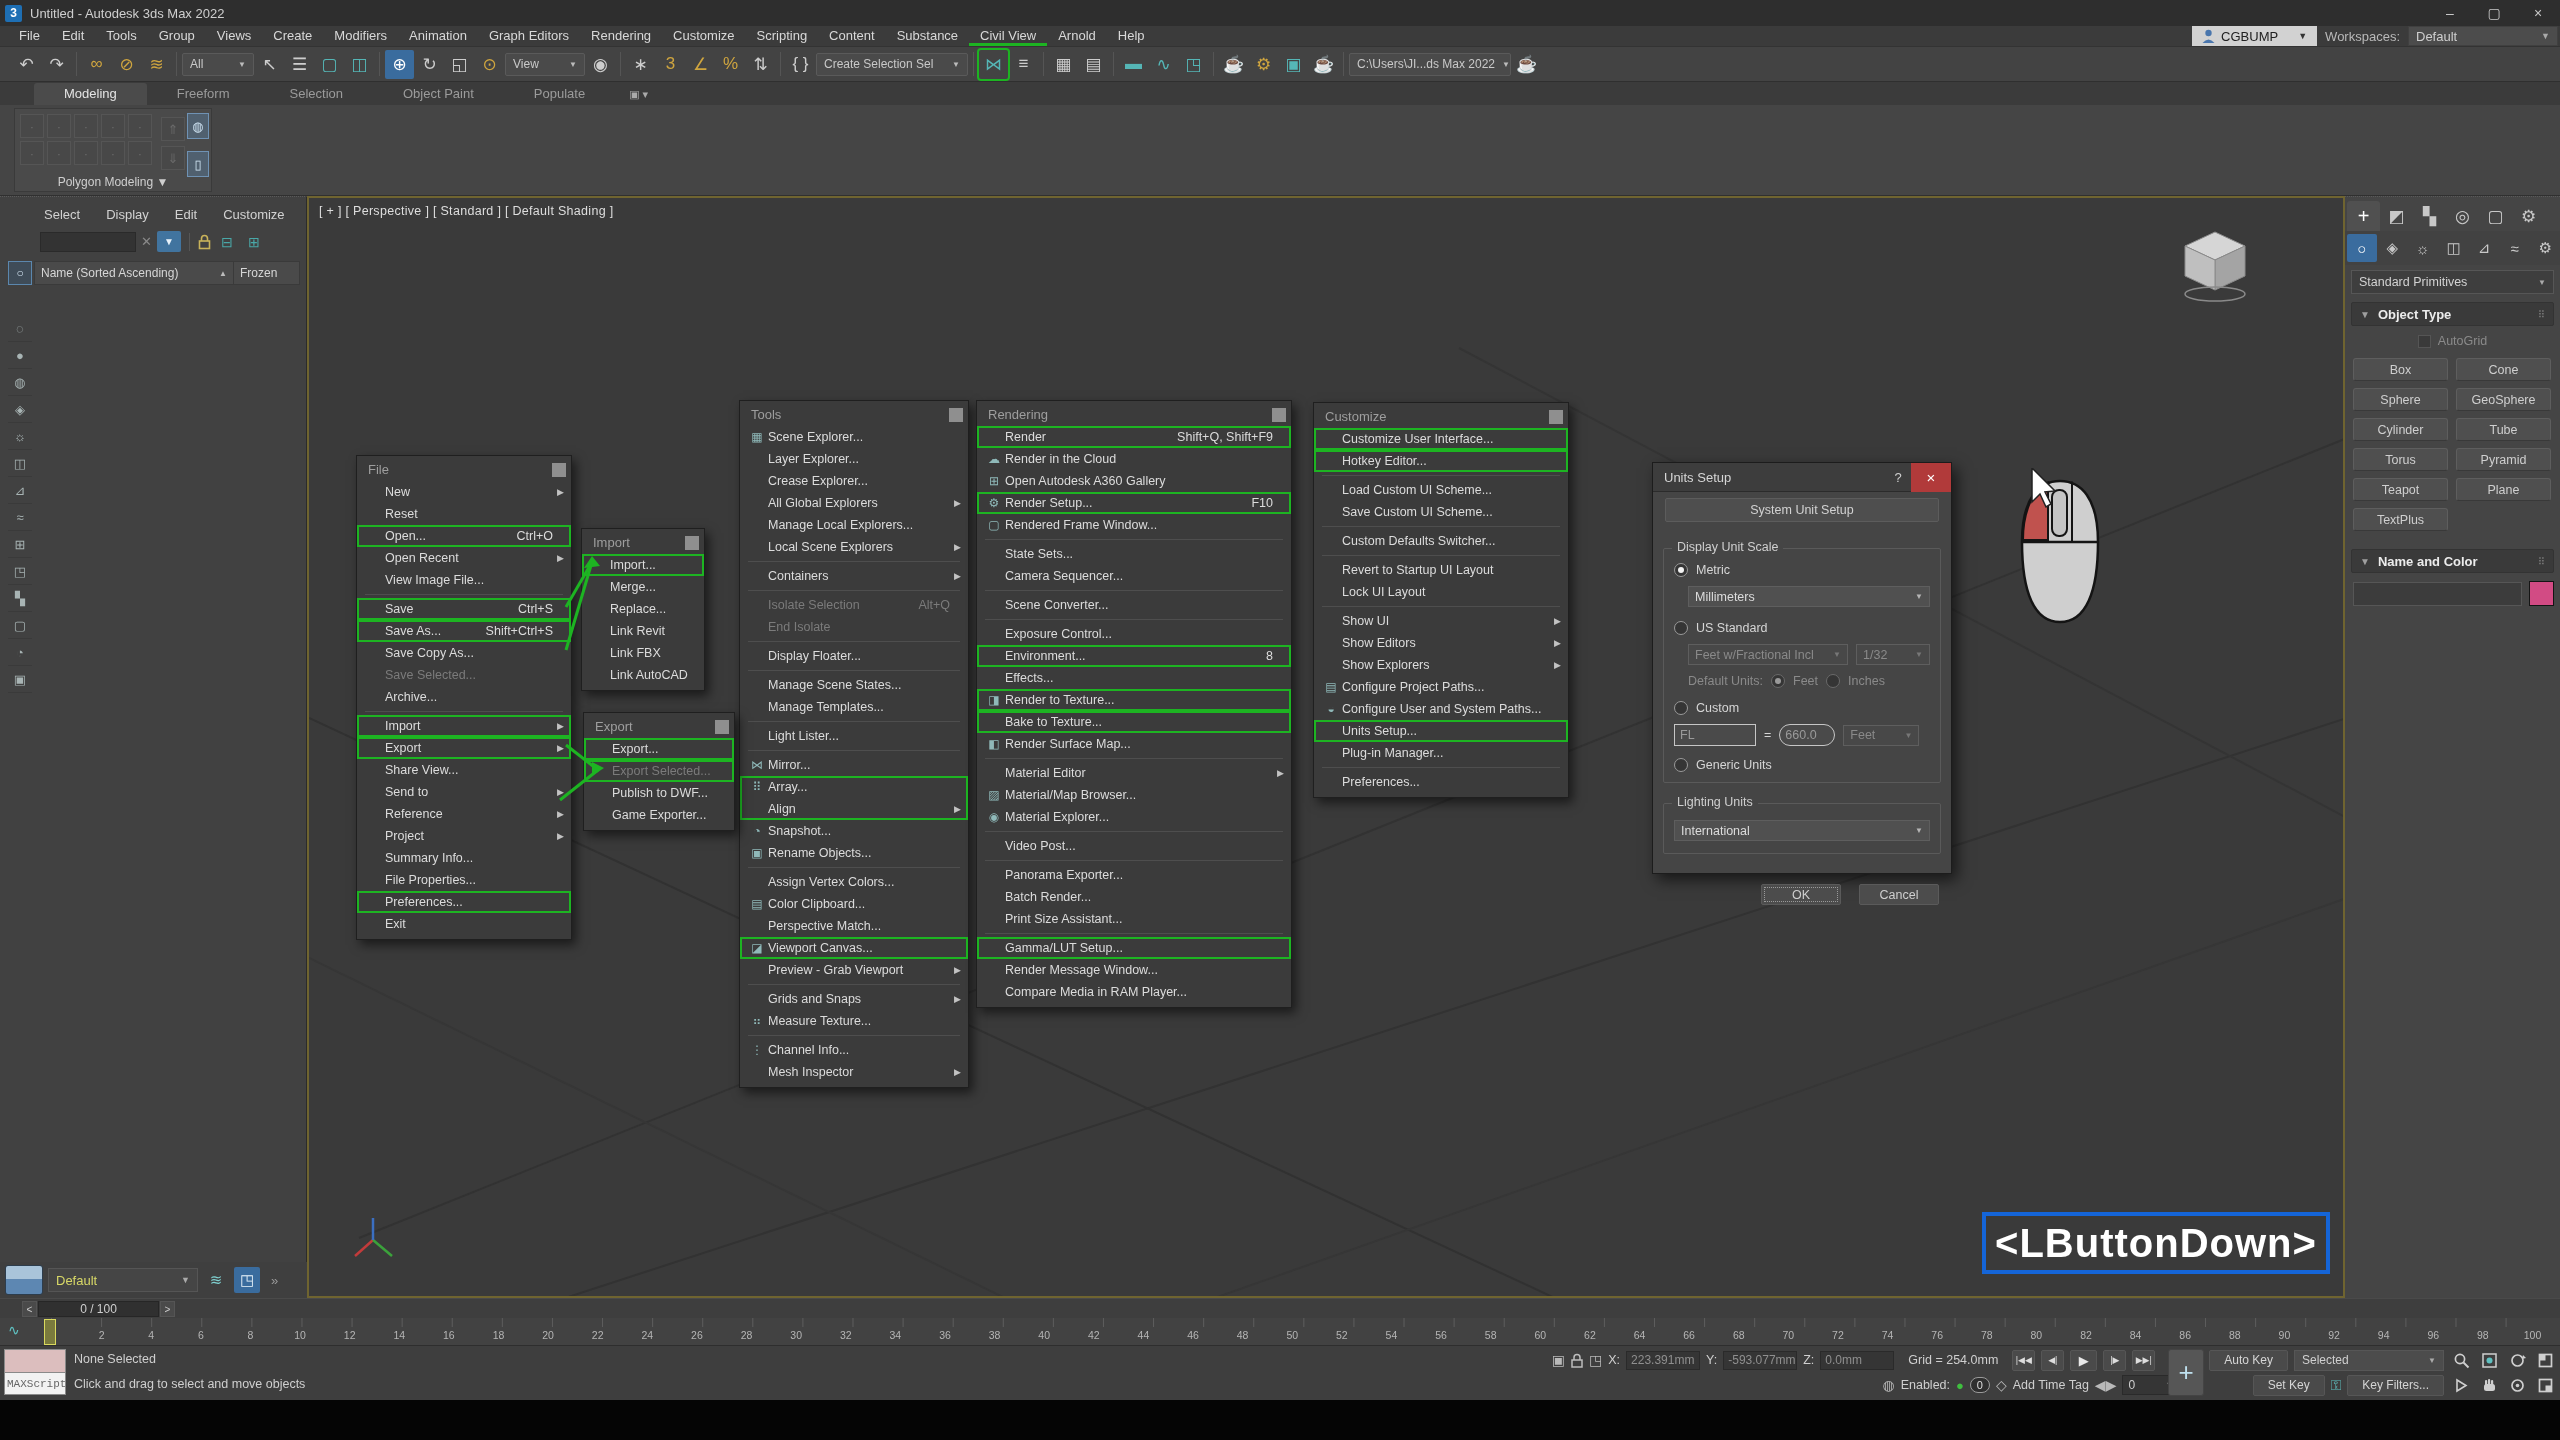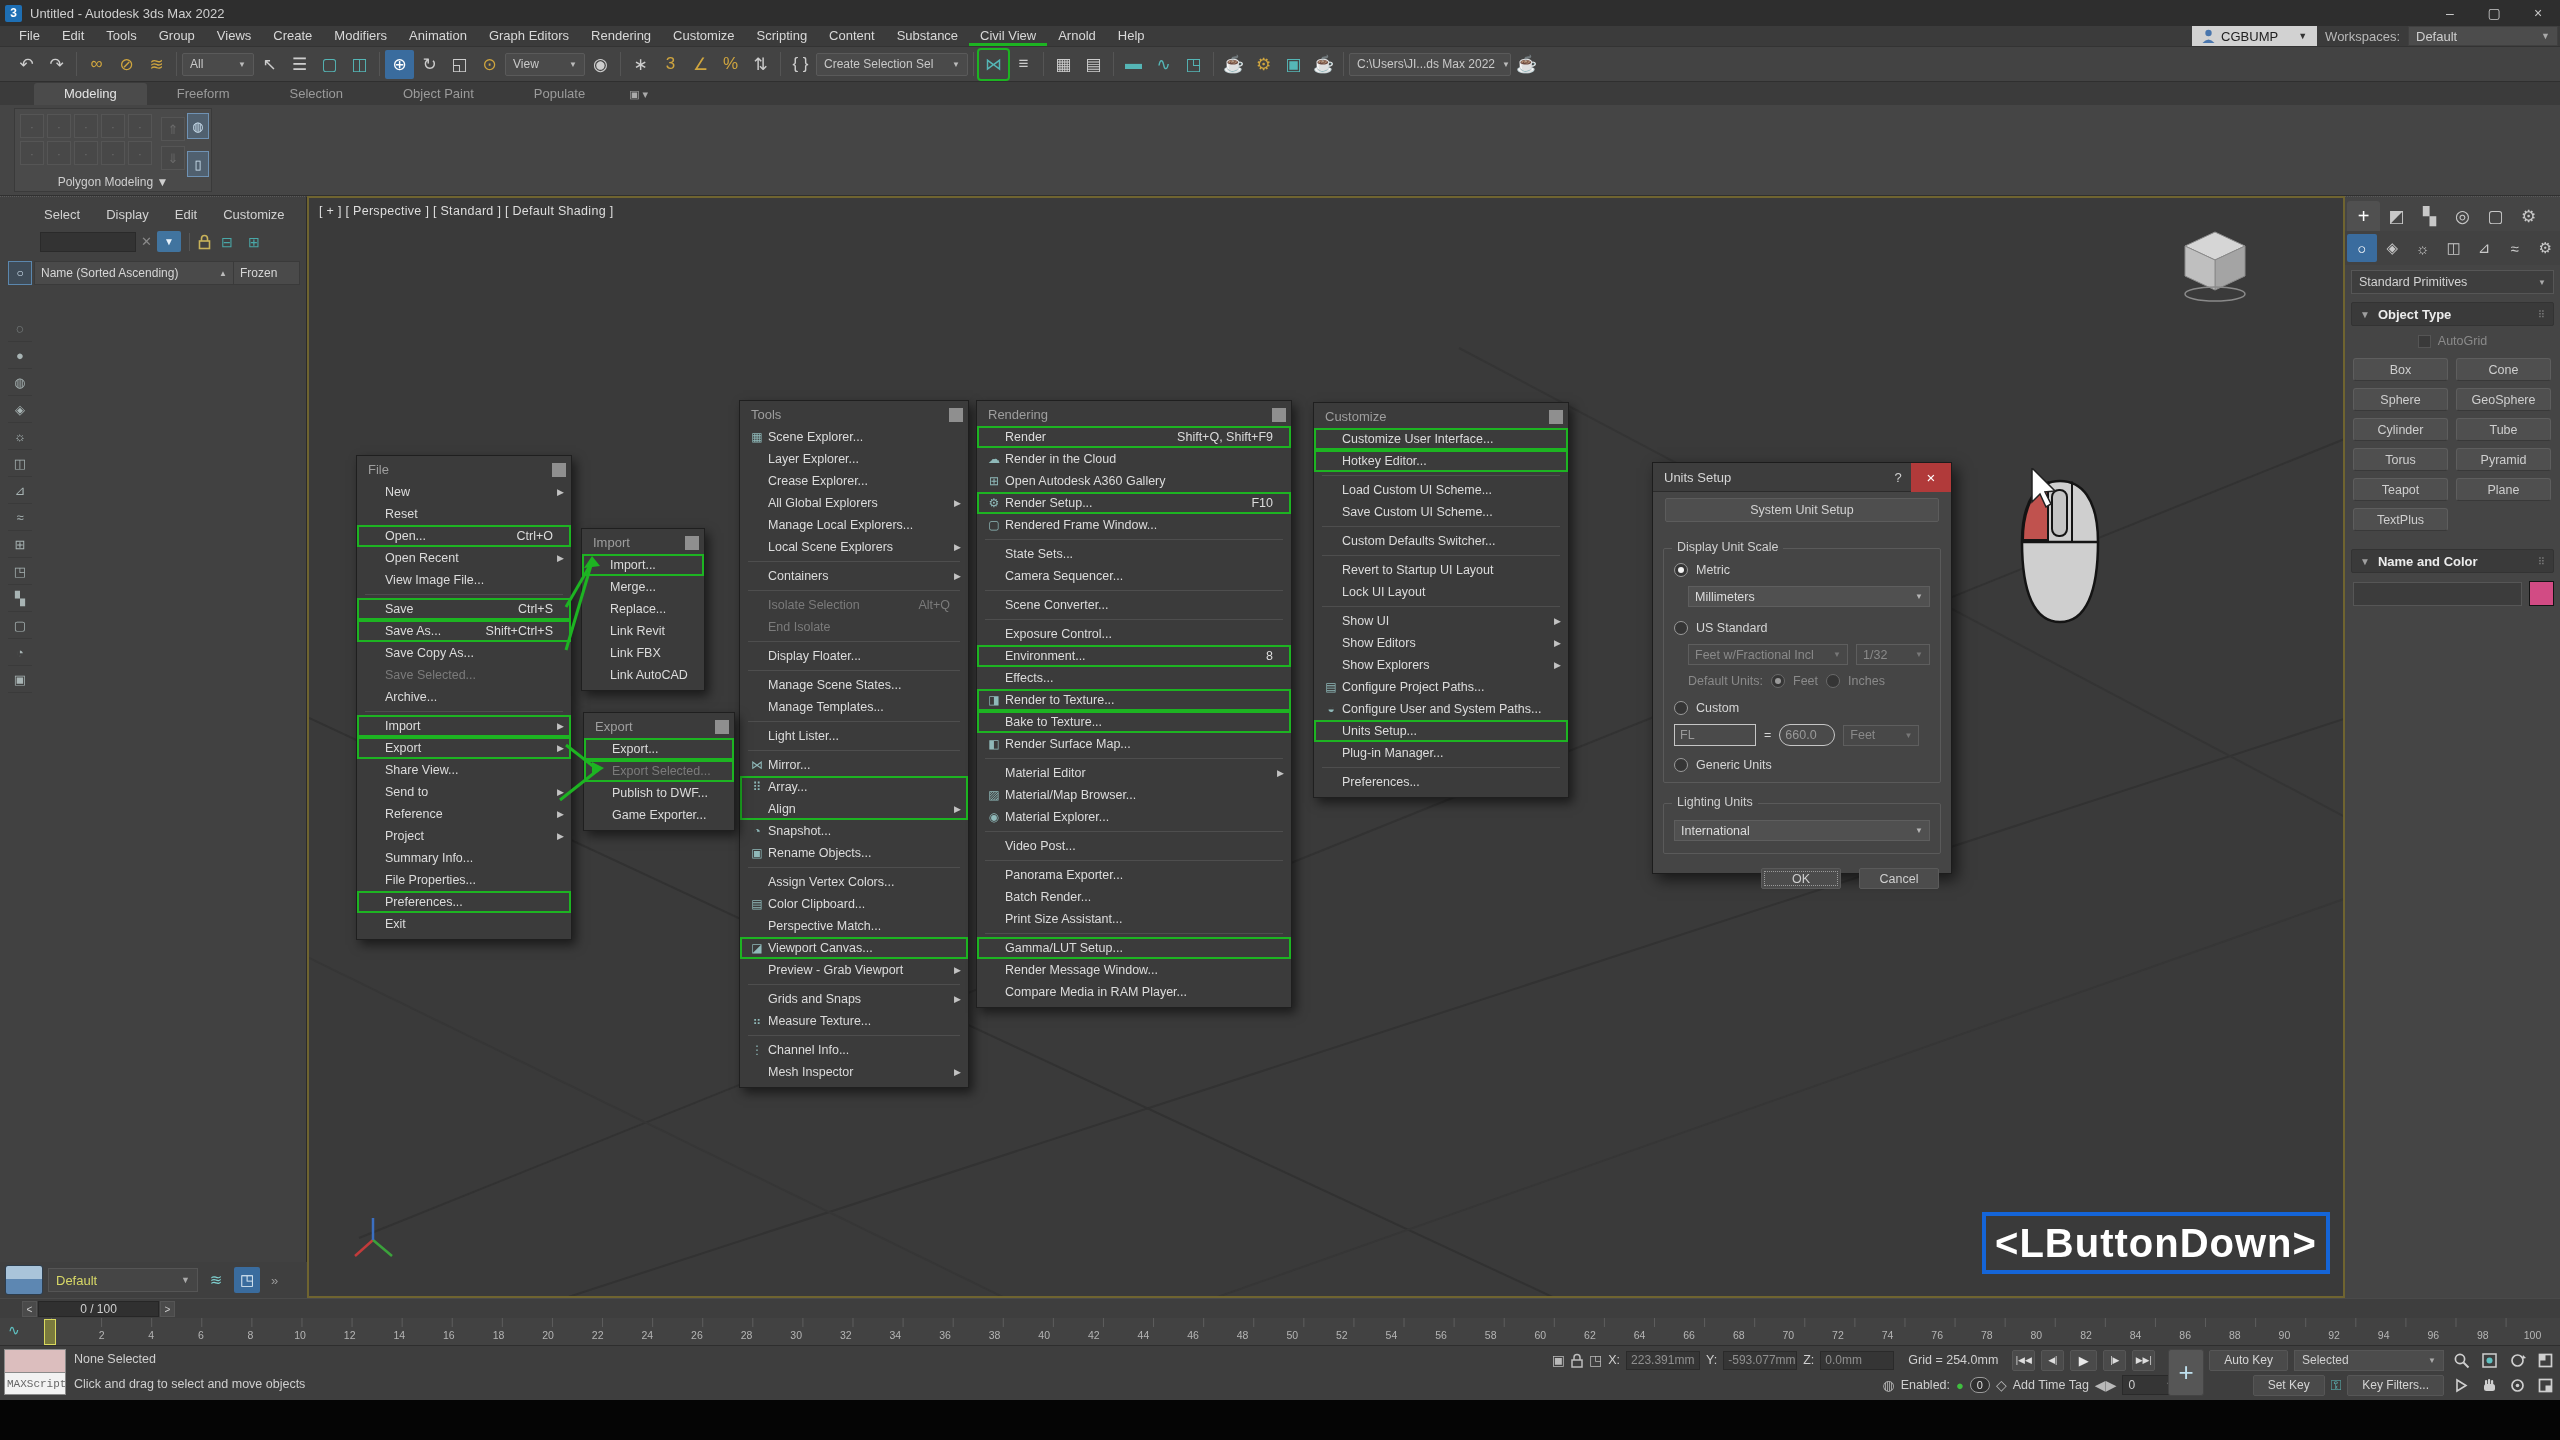--- a/index.html
+++ b/index.html
@@ -176,21 +176,21 @@
 .radio.dis.sel::after { background:#9a9a9a; }
 .ud-row { display:flex; align-items:center; gap:8px; margin-top:9px; }
 .ud-dd { height:21px; background:#505050; border:1px solid #5e5e5e; display:flex; align-items:center; justify-content:space-between; padding:0 6px; color:#dcdcdc; }
 .ud-dd .caret, #cp-dd .caret { font-size:8px; }
 .ud-dd .caret { color:#b5b5b5; }
 .ud-dd.dis { color:#8a8a8a; background:#484848; }
 .ud-dd.dis .caret { color:#777; }
 .ud-dim { color:#8a8a8a; }
 .ud-input { height:22px; background:#4a4a4a; border:1px solid #c6c6c6; color:#9a9a9a; display:flex; align-items:center; padding:0 5px; }
 #ud-buttons { display:flex; justify-content:flex-end; gap:18px; margin:14px 12px 0 0; }
-.ud-btn { width:80px; height:21px; background:#4c4c4c; border:1px solid #5a5a5a; border-radius:2px; color:#cfcfcf; display:flex; align-items:center; justify-content:center; }
+.ud-btn { width:80px; height:21px; background:#4c4c4c; border:1px solid #5a5a5a; border-radius:2px; color:#cfcfcf; display:flex; align-items:center; justify-content:center;margin-top:16px; }
 .ud-btn.focus { outline:1px dotted #9a9a9a; outline-offset:-4px; }
 
 
 #connectors { position:absolute; left:0; top:0; width:2560px; height:1440px; pointer-events:none; z-index:23; }
 #mouse-art { position:absolute; left:2012px; top:468px; z-index:30; }
 #lbutton-badge { position:absolute; left:1982px; top:1212px; width:348px; height:62px; background:#3a3a3a; border:4px solid #1565d8; display:flex; align-items:center; justify-content:center; color:#fff; font-size:40px; font-weight:bold; letter-spacing:1px; z-index:30; }
 #blackstrip { position:absolute; left:0; top:1400px; width:2560px; height:40px; background:#050505; }
 </style>
 </head>
 <body>

